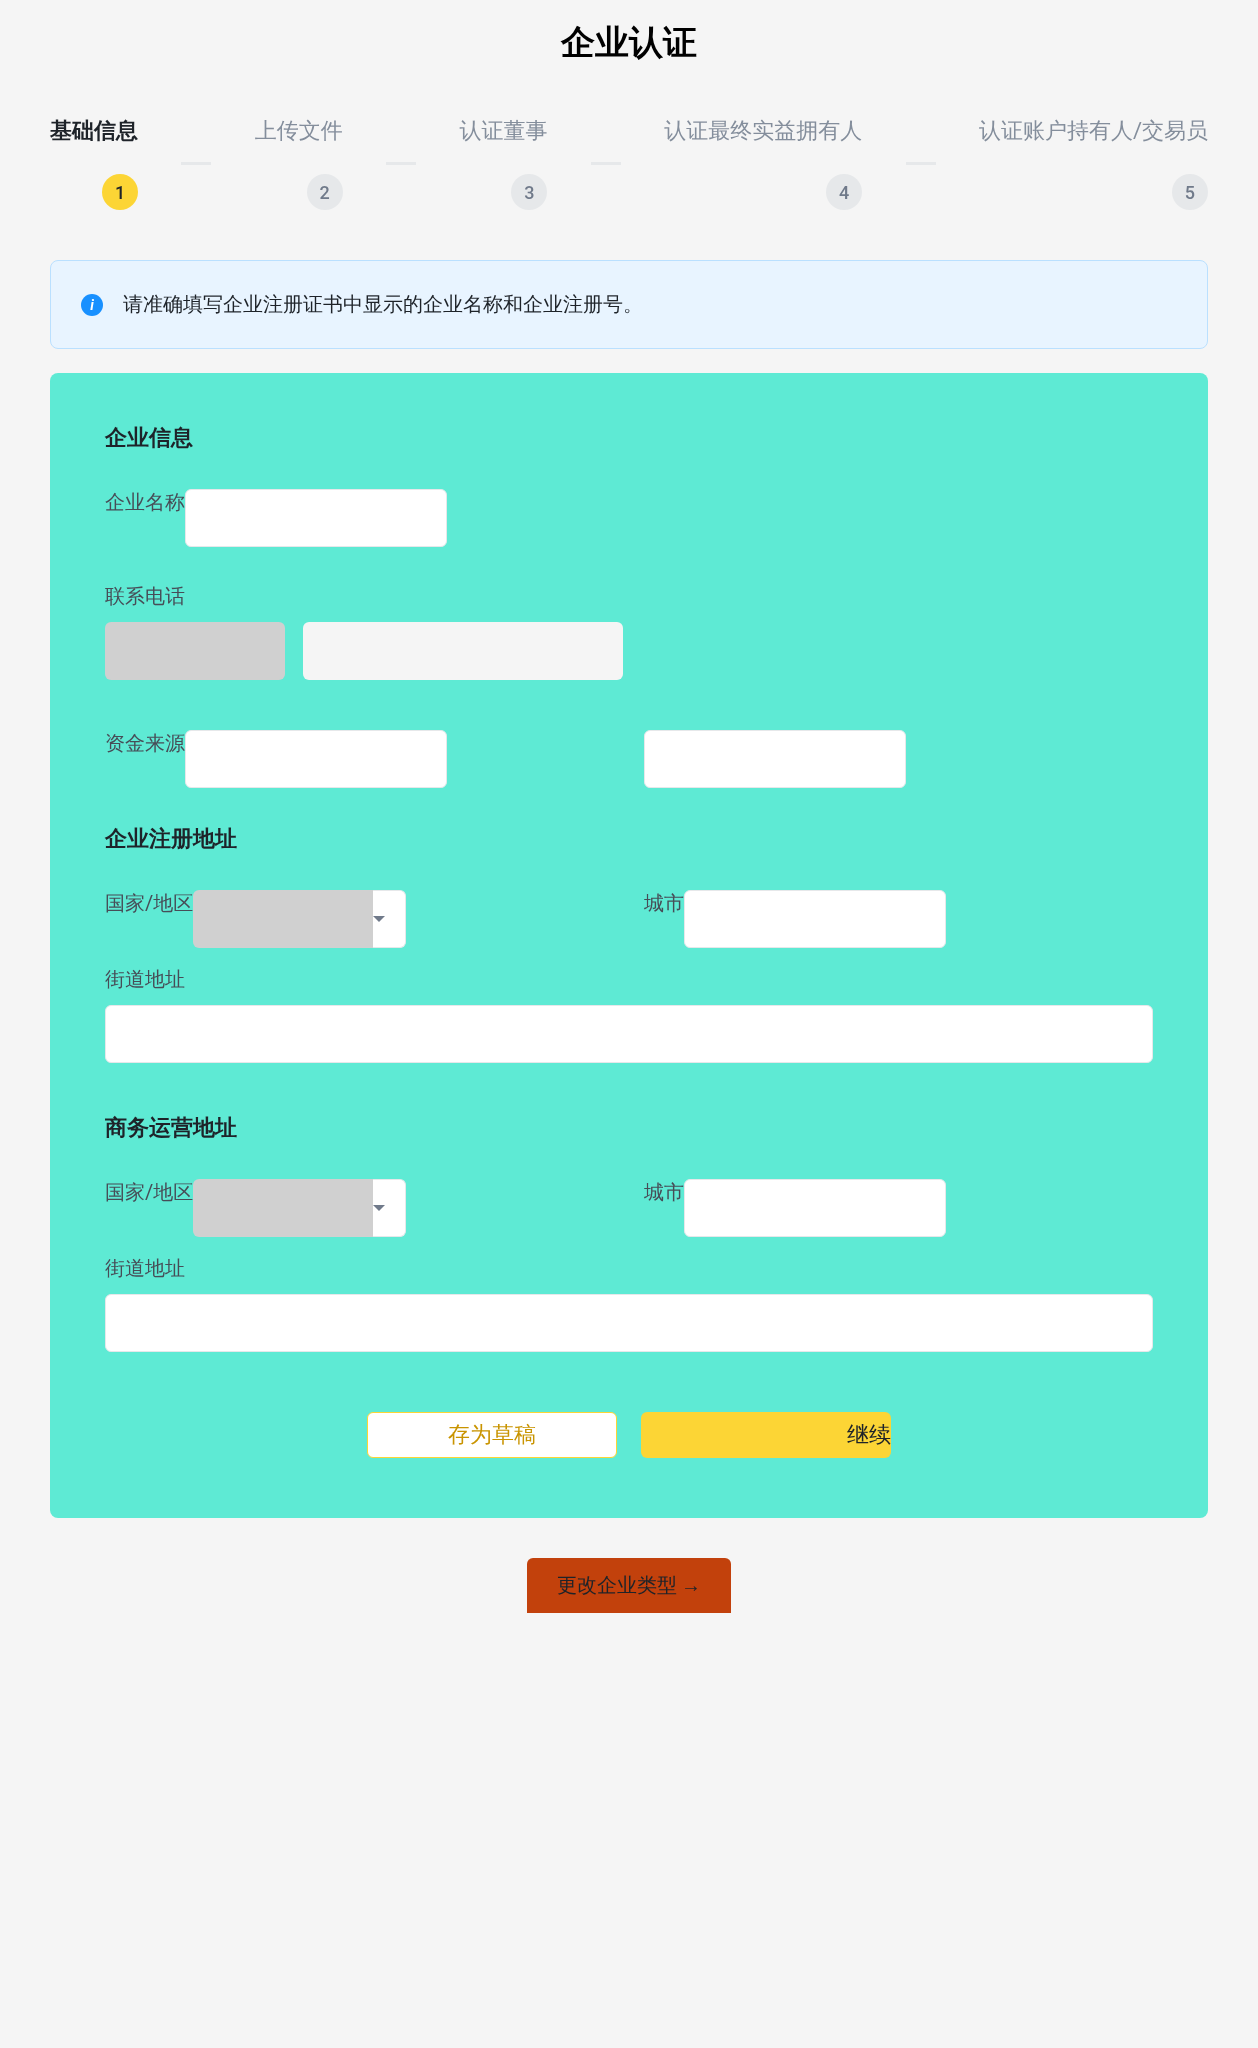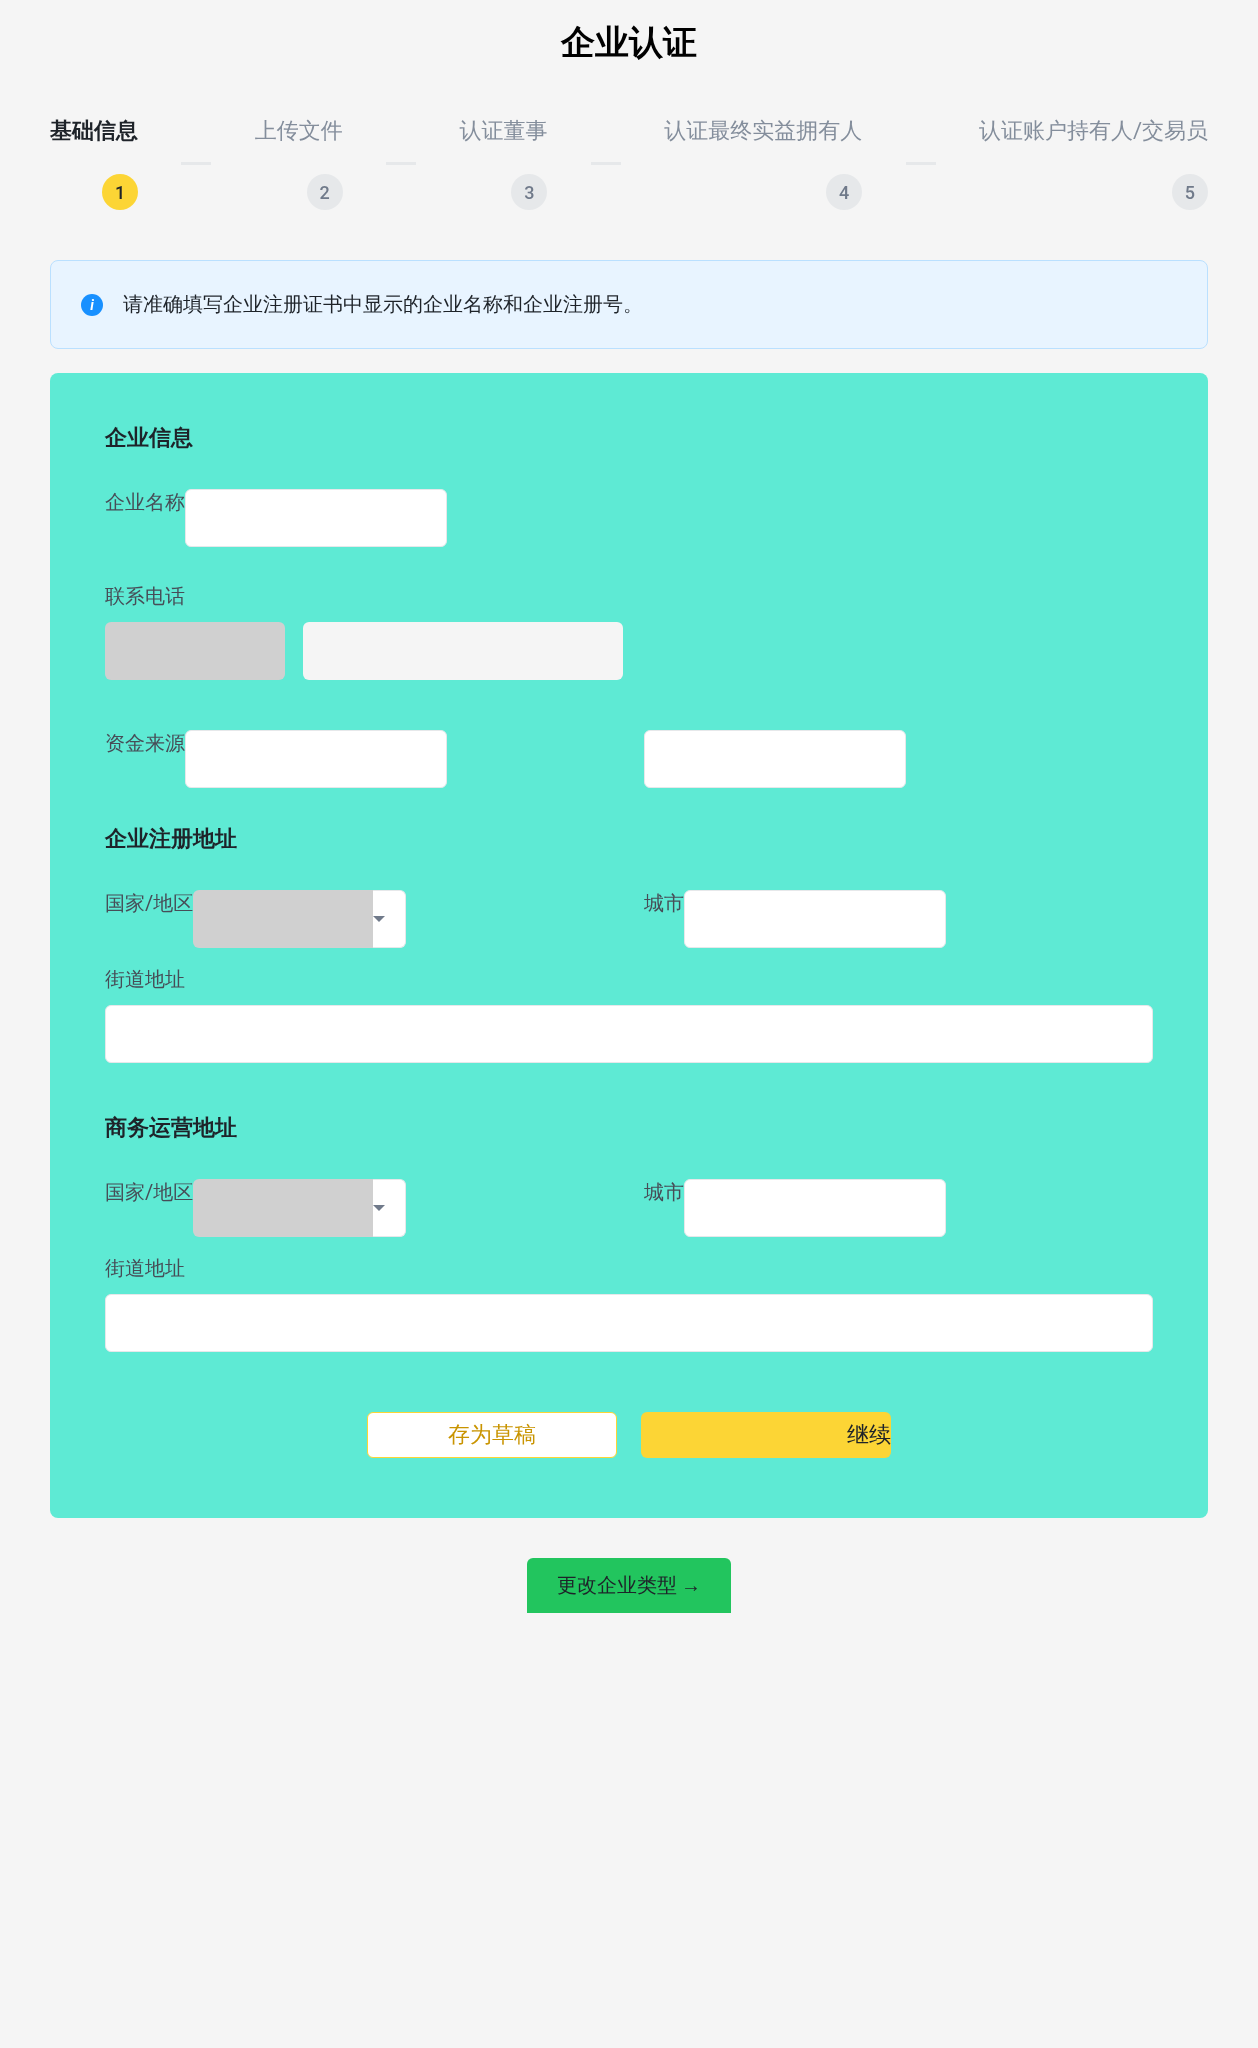--- a/index.html
+++ b/index.html
@@ -208,21 +208,21 @@
       background-color: #fcd535;
       color: #1e2329;
       text-align: right;
     }
     .change-type-wrapper {
       display: flex;
       justify-content: center;
       margin-top: 40px;
     }
     .btn-change-type {
-      background-color: #22c55e;
+      background-color: #c2410c;
       color: #1e2329;
       border: none;
       border-radius: 6px 6px 0 0;
       padding: 14px 30px;
       font-size: 20px;
       font-weight: 500;
       cursor: pointer;
       display: flex;
       align-items: center;
       gap: 4px;

